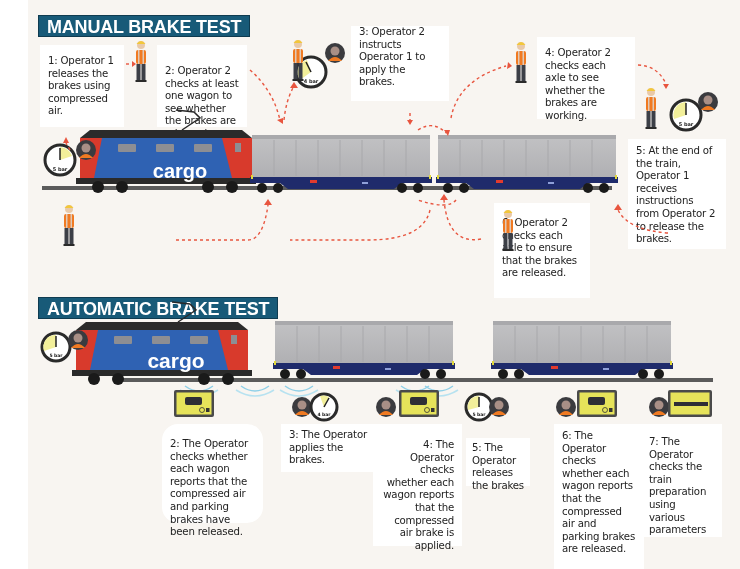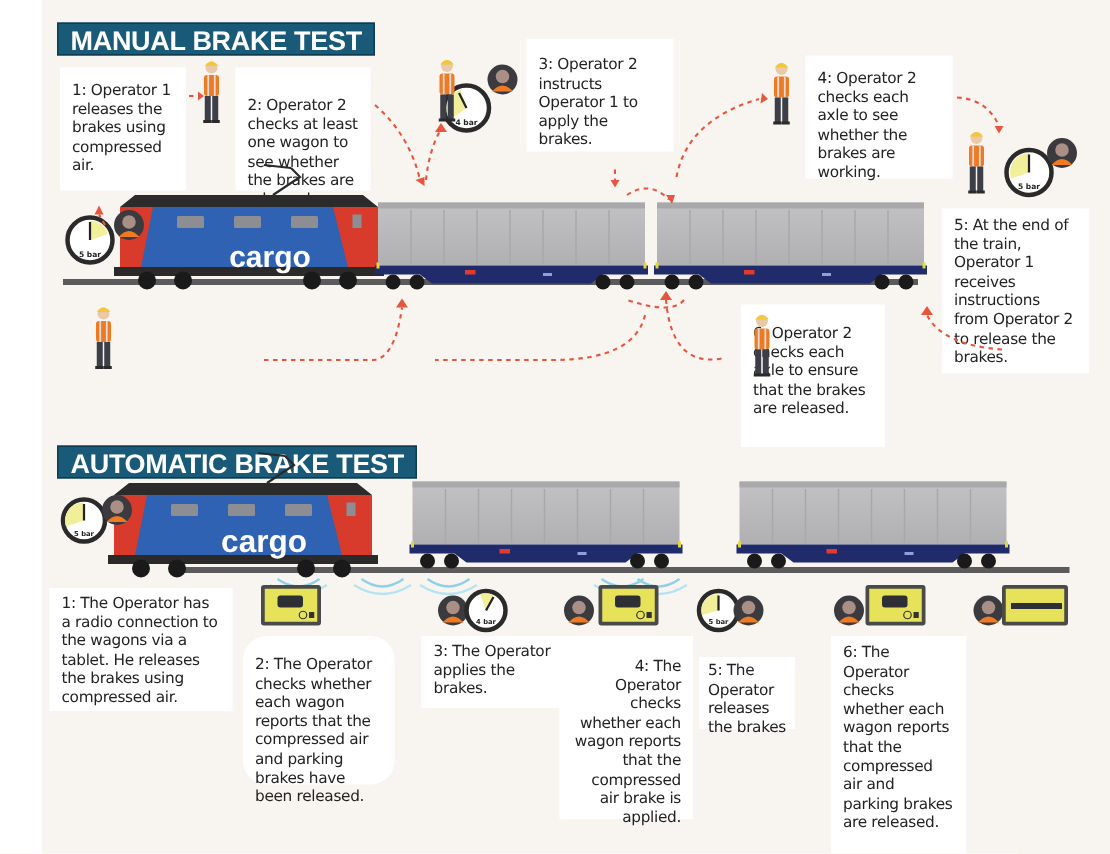--- a/index.html
+++ b/index.html
@@ -11,33 +11,33 @@
 </style>
 </head>
 <body>
 
 <div id="canvas">
 
   <div class="banner" style="left:10px;top:15px;">MANUAL BRAKE TEST</div>
 
   <div class="box" style="left:12px;top:45px;width:84px;height:82px;padding-top:10px;">1: Operator 1 releases the brakes using compressed air.</div>
   <div class="box" style="left:129px;top:45px;width:90px;height:82px;padding-top:20px;">2: Operator 2 checks at least one wagon to see whether the brakes are released.</div>
-  <div class="box" style="left:323px;top:26px;width:98px;height:75px;padding-top:12px;">3: Operator 2 instructs Operator 1 to apply the brakes.</div>
+  <div class="box" style="left:323px;top:26px;width:98px;height:75px;padding-top:0;">3: Operator 2 instructs Operator 1 to apply the brakes.</div>
   <div class="box" style="left:509px;top:37px;width:98px;height:82px;padding-top:10px;">4: Operator 2 checks each axle to see whether the brakes are working.</div>
   <div class="box" style="left:600px;top:139px;width:98px;height:110px;padding-top:6px;">5: At the end of the train, Operator 1 receives instructions from Operator 2 to release the brakes.</div>
   <div class="box" style="left:466px;top:203px;width:96px;height:95px;padding-top:14px;">6: Operator 2 checks each axle to ensure that the brakes are released.</div>
 
   <div class="banner" style="left:10px;top:297px;">AUTOMATIC BRAKE TEST</div>
 
-  <div class="box" style="left:5px;top:392px;width:122px;height:82px;padding-top:5px;">1: The Operator has a radio connection to the wagons via a tablet. He releases the brakes using compressed air.</div>
   <div class="box" style="left:134px;top:424px;width:101px;height:99px;padding-top:14px;border-radius:16px;">2: The Operator checks whether each wagon reports that the compressed air and parking brakes have been released.</div>
   <div class="box" style="left:242px;top:424px;width:98px;height:48px;padding-top:5px;margin-left:11px;">3: The Operator applies the brakes.</div>
   <div class="box" style="left:345px;top:424px;width:89px;height:122px;padding-top:15px;text-align:right;">4: The Operator checks whether each wagon reports that the compressed air brake is applied.</div>
   <div class="box" style="left:438px;top:424px;width:64px;height:48px;padding:4px 6px;margin-top:14px;">5: The Operator releases the brakes</div>
   <div class="box" style="left:526px;top:424px;width:90px;height:145px;">6: The Operator checks whether each wagon reports that the compressed air and parking brakes are released.</div>
+  <div class="box" style="left:613px;top:424px;width:81px;height:113px;padding-top:12px;">7: The Operator checks the train preparation using various parameters</div>
 
   <svg class="ov" width="712" height="569" viewBox="0 0 712 569">
     <defs>
       <linearGradient id="wagonGrad" x1="0" y1="0" x2="0" y2="1">
         <stop offset="0" stop-color="#c2c2c4"></stop>
         <stop offset="1" stop-color="#b0b0b3"></stop>
       </linearGradient>
       <g id="worker">
         <circle cx="6" cy="4" r="4" fill="#e9c9a8"></circle>
         <path d="M1.5 3 Q6 -3 10.5 3 Z" fill="#f2c73b"></path>

